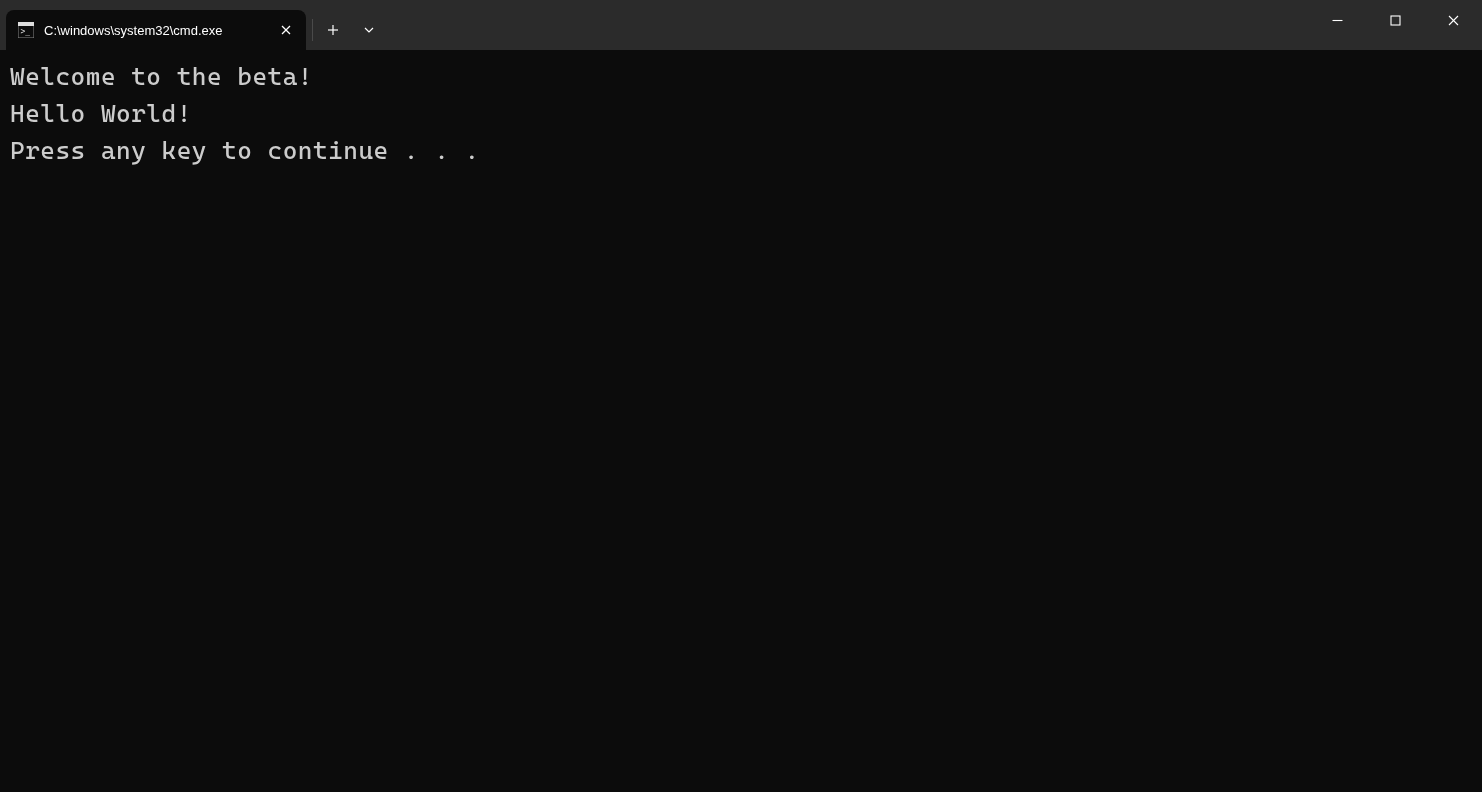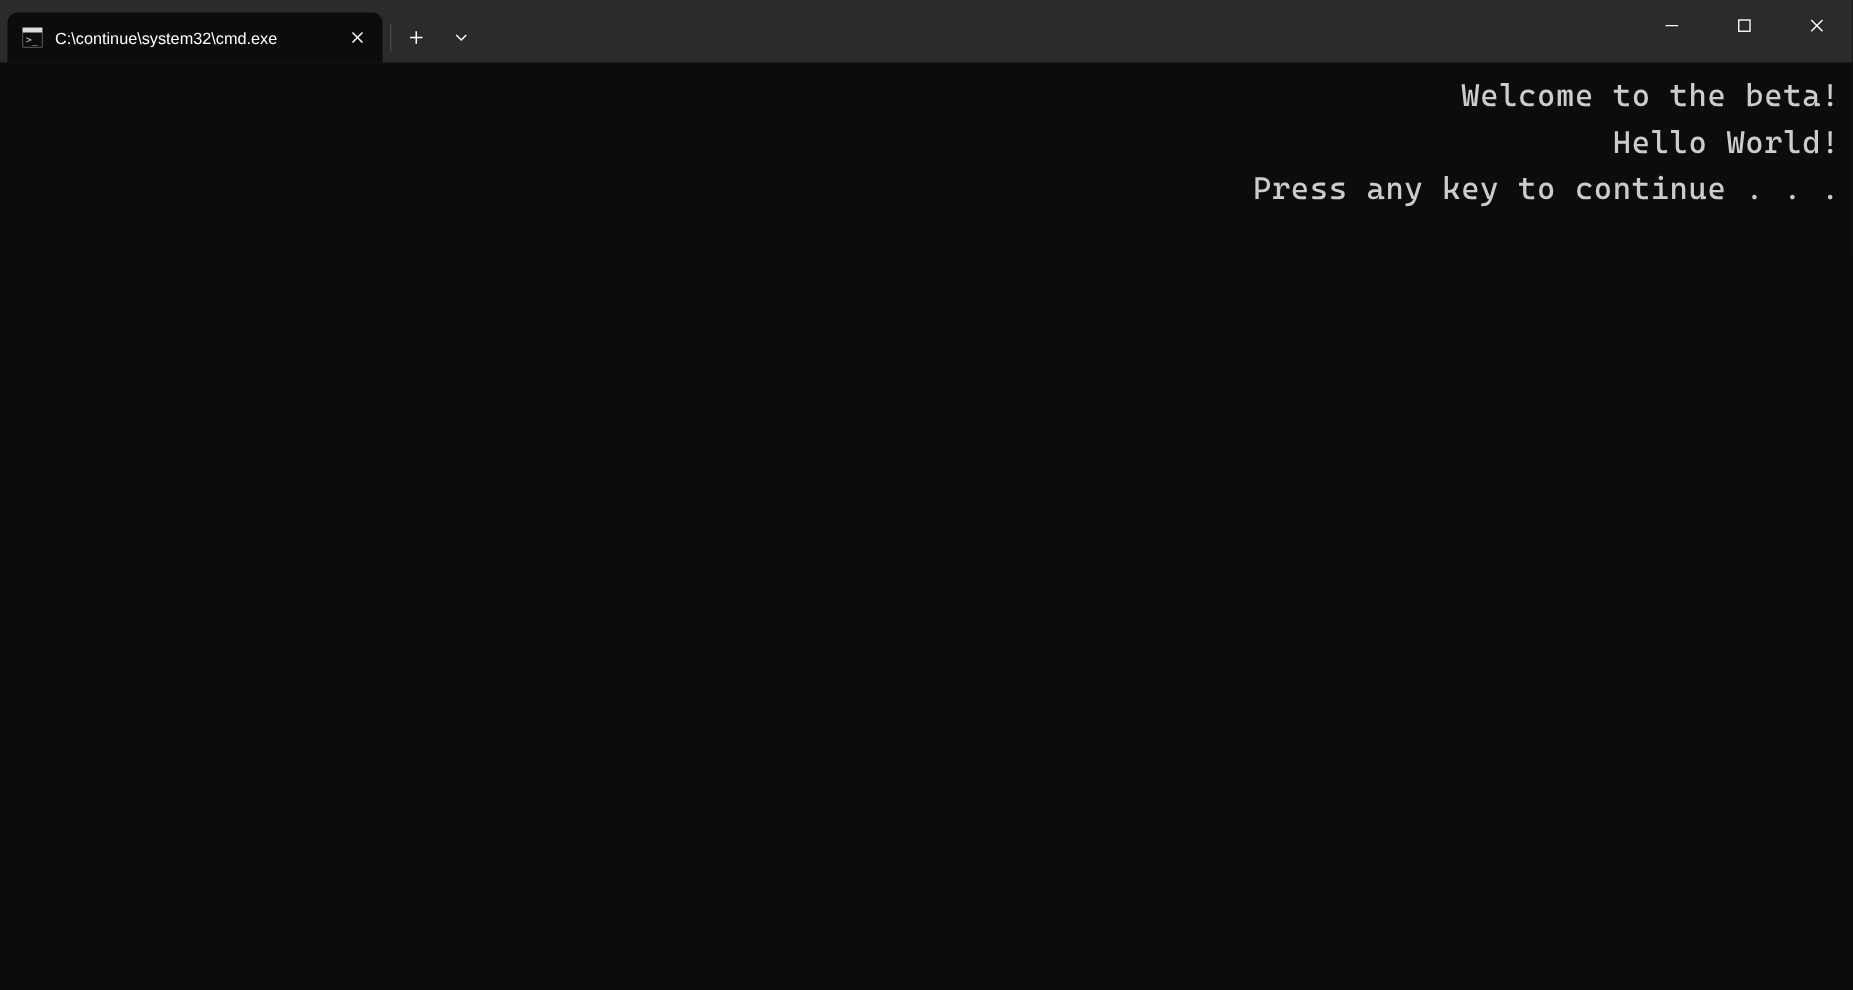--- a/index.html
+++ b/index.html
@@ -108,41 +108,40 @@
     .terminal-body {
       flex: 1;
       background: #0c0c0c;
       padding: 8px 10px;
       font-family: "Cascadia Mono", "Consolas", monospace;
       font-size: 25px;
       color: #cccccc;
       line-height: 1.48;
       white-space: pre;
       letter-spacing: 0.5px;
-      text-align: right;
     }
     svg {
       display: block;
     }
   </style>
 </head>
 <body>
 
 <div class="window">
   <div class="titlebar">
     <div class="tabs-row">
       <div class="tab">
         <span class="tab-icon">
           <svg width="16" height="16" viewBox="0 0 16 16">
             <rect x="0" y="0" width="16" height="16" fill="#0c0c0c" stroke="#888" stroke-width="1"></rect>
             <rect x="0" y="0" width="16" height="4" fill="#dddddd"></rect>
             <text x="2.5" y="12" font-size="8" fill="#dddddd" font-family="monospace">&gt;_</text>
           </svg>
         </span>
-        <span class="tab-title">C:\continue\system32\cmd.exe</span>
+        <span class="tab-title">C:\windows\system32\cmd.exe</span>
         <span class="tab-close">
           <svg width="10" height="10" viewBox="0 0 10 10">
             <line x1="1" y1="1" x2="9" y2="9" stroke="#ffffff" stroke-width="1.2"></line>
             <line x1="9" y1="1" x2="1" y2="9" stroke="#ffffff" stroke-width="1.2"></line>
           </svg>
         </span>
       </div>
       <div class="divider"></div>
       <div class="titlebar-btn">
         <svg width="12" height="12" viewBox="0 0 12 12">

